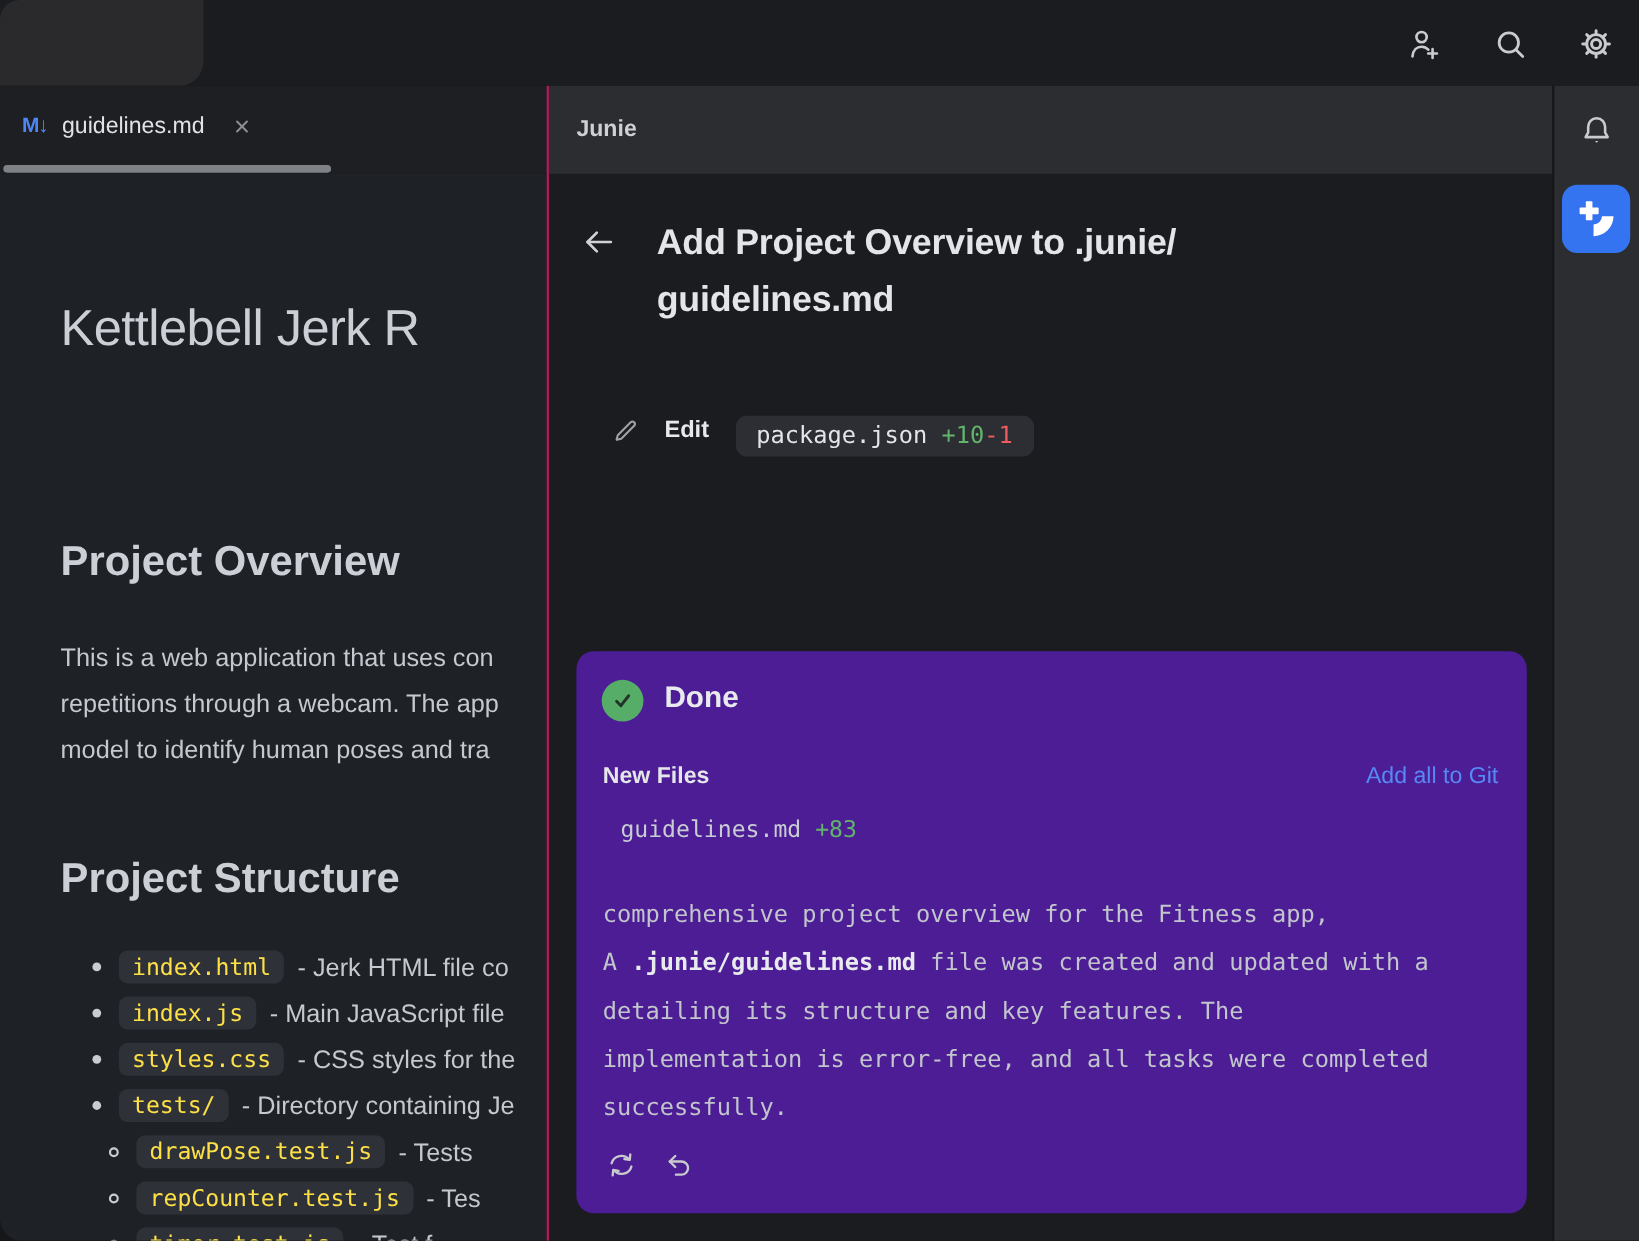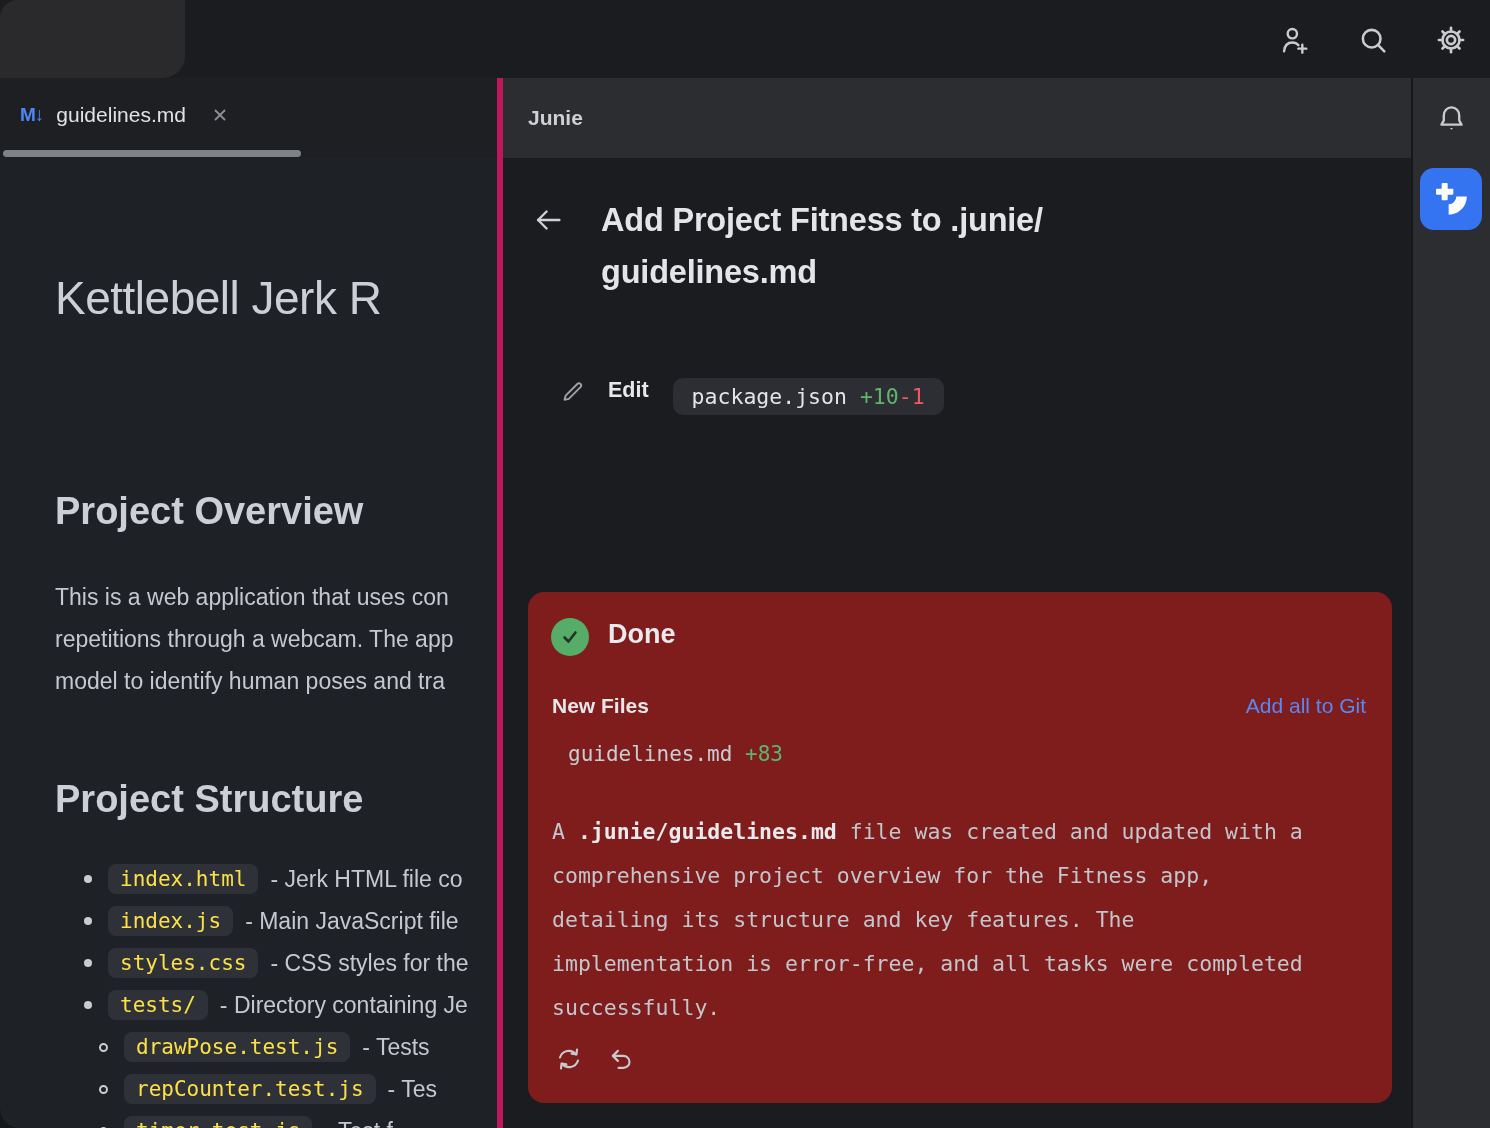--- a/index.html
+++ b/index.html
@@ -40,38 +40,38 @@
   .li-row{display:flex;align-items:center;height:42px;white-space:nowrap}
   .li-row.lvl1{padding-left:84px}
   .li-row.lvl2{padding-left:99px}
   .marker{width:8px;height:8px;border-radius:50%;background:#c9ccd1;margin-right:16px;flex:0 0 auto}
   .lvl2 .marker{background:transparent;border:2px solid #c9ccd1;width:9px;height:9px}
   .code-chip{font-family:"DejaVu Sans Mono",monospace;font-size:21px;color:#fde047;
     background:#2e3238;border-radius:8px;padding:3px 12px;margin-right:12px;flex:0 0 auto}
   .li-desc{font-size:23px;color:#c5c9cf}
 
   
-  .junie-pane{position:absolute;left:497px;top:78px;width:914px;height:1050px;background:#1a1c20;border-left:6px solid #be185d}
+  .junie-pane{position:absolute;left:497px;top:78px;width:914px;height:1050px;background:#1a1c20;border-left:2px solid #be185d}
   .junie-header{position:absolute;left:0;top:0;width:100%;height:80px;background:#2b2d31;display:flex;align-items:center}
   .junie-header-title{margin-left:25px;font-size:21px;font-weight:600;color:#ced0d4}
   .junie-main{position:absolute;left:0;top:80px;width:100%;height:970px}
   .back-btn{position:absolute;left:28px;top:45px;color:#cfd1d5}
   .task-title{position:absolute;left:98px;top:36px;font-size:32.5px;font-weight:600;
     color:#e3e5e9;line-height:52px;letter-spacing:-.2px}
   .edit-row{position:absolute;left:56px;top:220px;display:flex;align-items:flex-start}
   .pencil{color:#9ea1a6}
   .edit-label{margin-left:22px;font-size:21.5px;font-weight:bold;color:#e6e8eb}
   .file-chip{margin-left:24px;background:#2c2e33;border-radius:10px;padding:6px 19px;
     font-family:"DejaVu Sans Mono",monospace;font-size:21.5px;color:#e3e5e9}
   .plus{color:var(--diff_green)}
   .minus{color:var(--diff_red)}
   .desc{position:absolute;left:105px;top:280px;font-family:"DejaVu Sans Mono",monospace;
     font-size:21.5px;line-height:44px;color:#bec2c8;white-space:nowrap}
 
-  .done-card{position:absolute;left:25px;top:434px;width:864px;height:511px;background:#7f1d1d;border-radius:16px}
+  .done-card{position:absolute;left:25px;top:434px;width:864px;height:511px;background:#4c1d95;border-radius:16px}
   .check-circle{position:absolute;left:23px;top:26px;width:38px;height:38px;border-radius:50%;
     background:var(--done_green);display:flex;align-items:center;justify-content:center}
   .done-label{position:absolute;left:80px;top:27px;font-size:27px;font-weight:600;color:#e8eaed}
   .newfiles-row{position:absolute;left:24px;right:26px;top:102px;display:flex;justify-content:space-between;align-items:center}
   .nf-label{font-size:21px;font-weight:bold;color:#e4e6ea}
   .git-link{font-size:21px;color:var(--link_blue);text-decoration:none;cursor:pointer}
   .file-row{position:absolute;left:40px;top:150px;font-family:"DejaVu Sans Mono",monospace;
     font-size:21px;color:#c9cdd3;cursor:pointer}
   .summary{position:absolute;left:24px;top:218px;font-family:"DejaVu Sans Mono",monospace;
     font-size:21.5px;line-height:44px;color:#c2c6cc;white-space:nowrap}
@@ -202,21 +202,21 @@
     <div class="junie-main">
       <button class="back-btn">
         <span>
           <svg width="34" height="34" viewBox="0 0 24 24" fill="none" stroke="currentColor" stroke-width="1.7" stroke-linecap="round" stroke-linejoin="round">
             <path d="M20 12H5"></path>
               <path d="M11 6l-6 6 6 6"></path>
           </svg>
         </span>
       </button>
       <div class="task-title">
-        <div>Add Project Fitness to .junie/</div>
+        <div>Add Project Overview to .junie/</div>
         <div>guidelines.md</div>
       </div>
 
       <div class="edit-row">
         <span class="pencil">
           <svg width="27" height="27" viewBox="0 0 24 24" fill="none" stroke="currentColor" stroke-width="1.7" stroke-linejoin="round" stroke-linecap="round">
             <path d="M5 19l.9-3.3L16.5 5.1a2 2 0 0 1 2.8 2.8L8.7 18.5 5 19.4Z"></path>
           </svg>
         </span>
         <span class="edit-label">Edit</span>
@@ -233,22 +233,22 @@
         <span class="done-label">Done</span>
 
         <div class="newfiles-row">
           <span class="nf-label">New Files</span>
           <a class="git-link">Add all to Git</a>
         </div>
 
         <div class="file-row"><span>guidelines.md</span> <span class="plus">+83</span></div>
 
         <div class="summary">
+            <div class="sum-line"><span>comprehensive project overview for the Fitness app,</span></div>
             <div class="sum-line"><span>A </span><span class="em">.junie/guidelines.md</span><span> file was created and updated with a</span></div>
-            <div class="sum-line"><span>comprehensive project overview for the Fitness app,</span></div>
             <div class="sum-line"><span>detailing its structure and key features. The</span></div>
             <div class="sum-line"><span>implementation is error-free, and all tasks were completed</span></div>
             <div class="sum-line"><span>successfully.</span></div>
           </div>
 
         <div class="card-actions">
           <button>
             <span>
               <svg width="30" height="30" viewBox="0 0 24 24" fill="none" stroke="currentColor" stroke-width="1.7" stroke-linecap="round" stroke-linejoin="round">
                 <path d="M4.8 10.8A7.4 7.4 0 0 1 17.6 8.2"></path>

